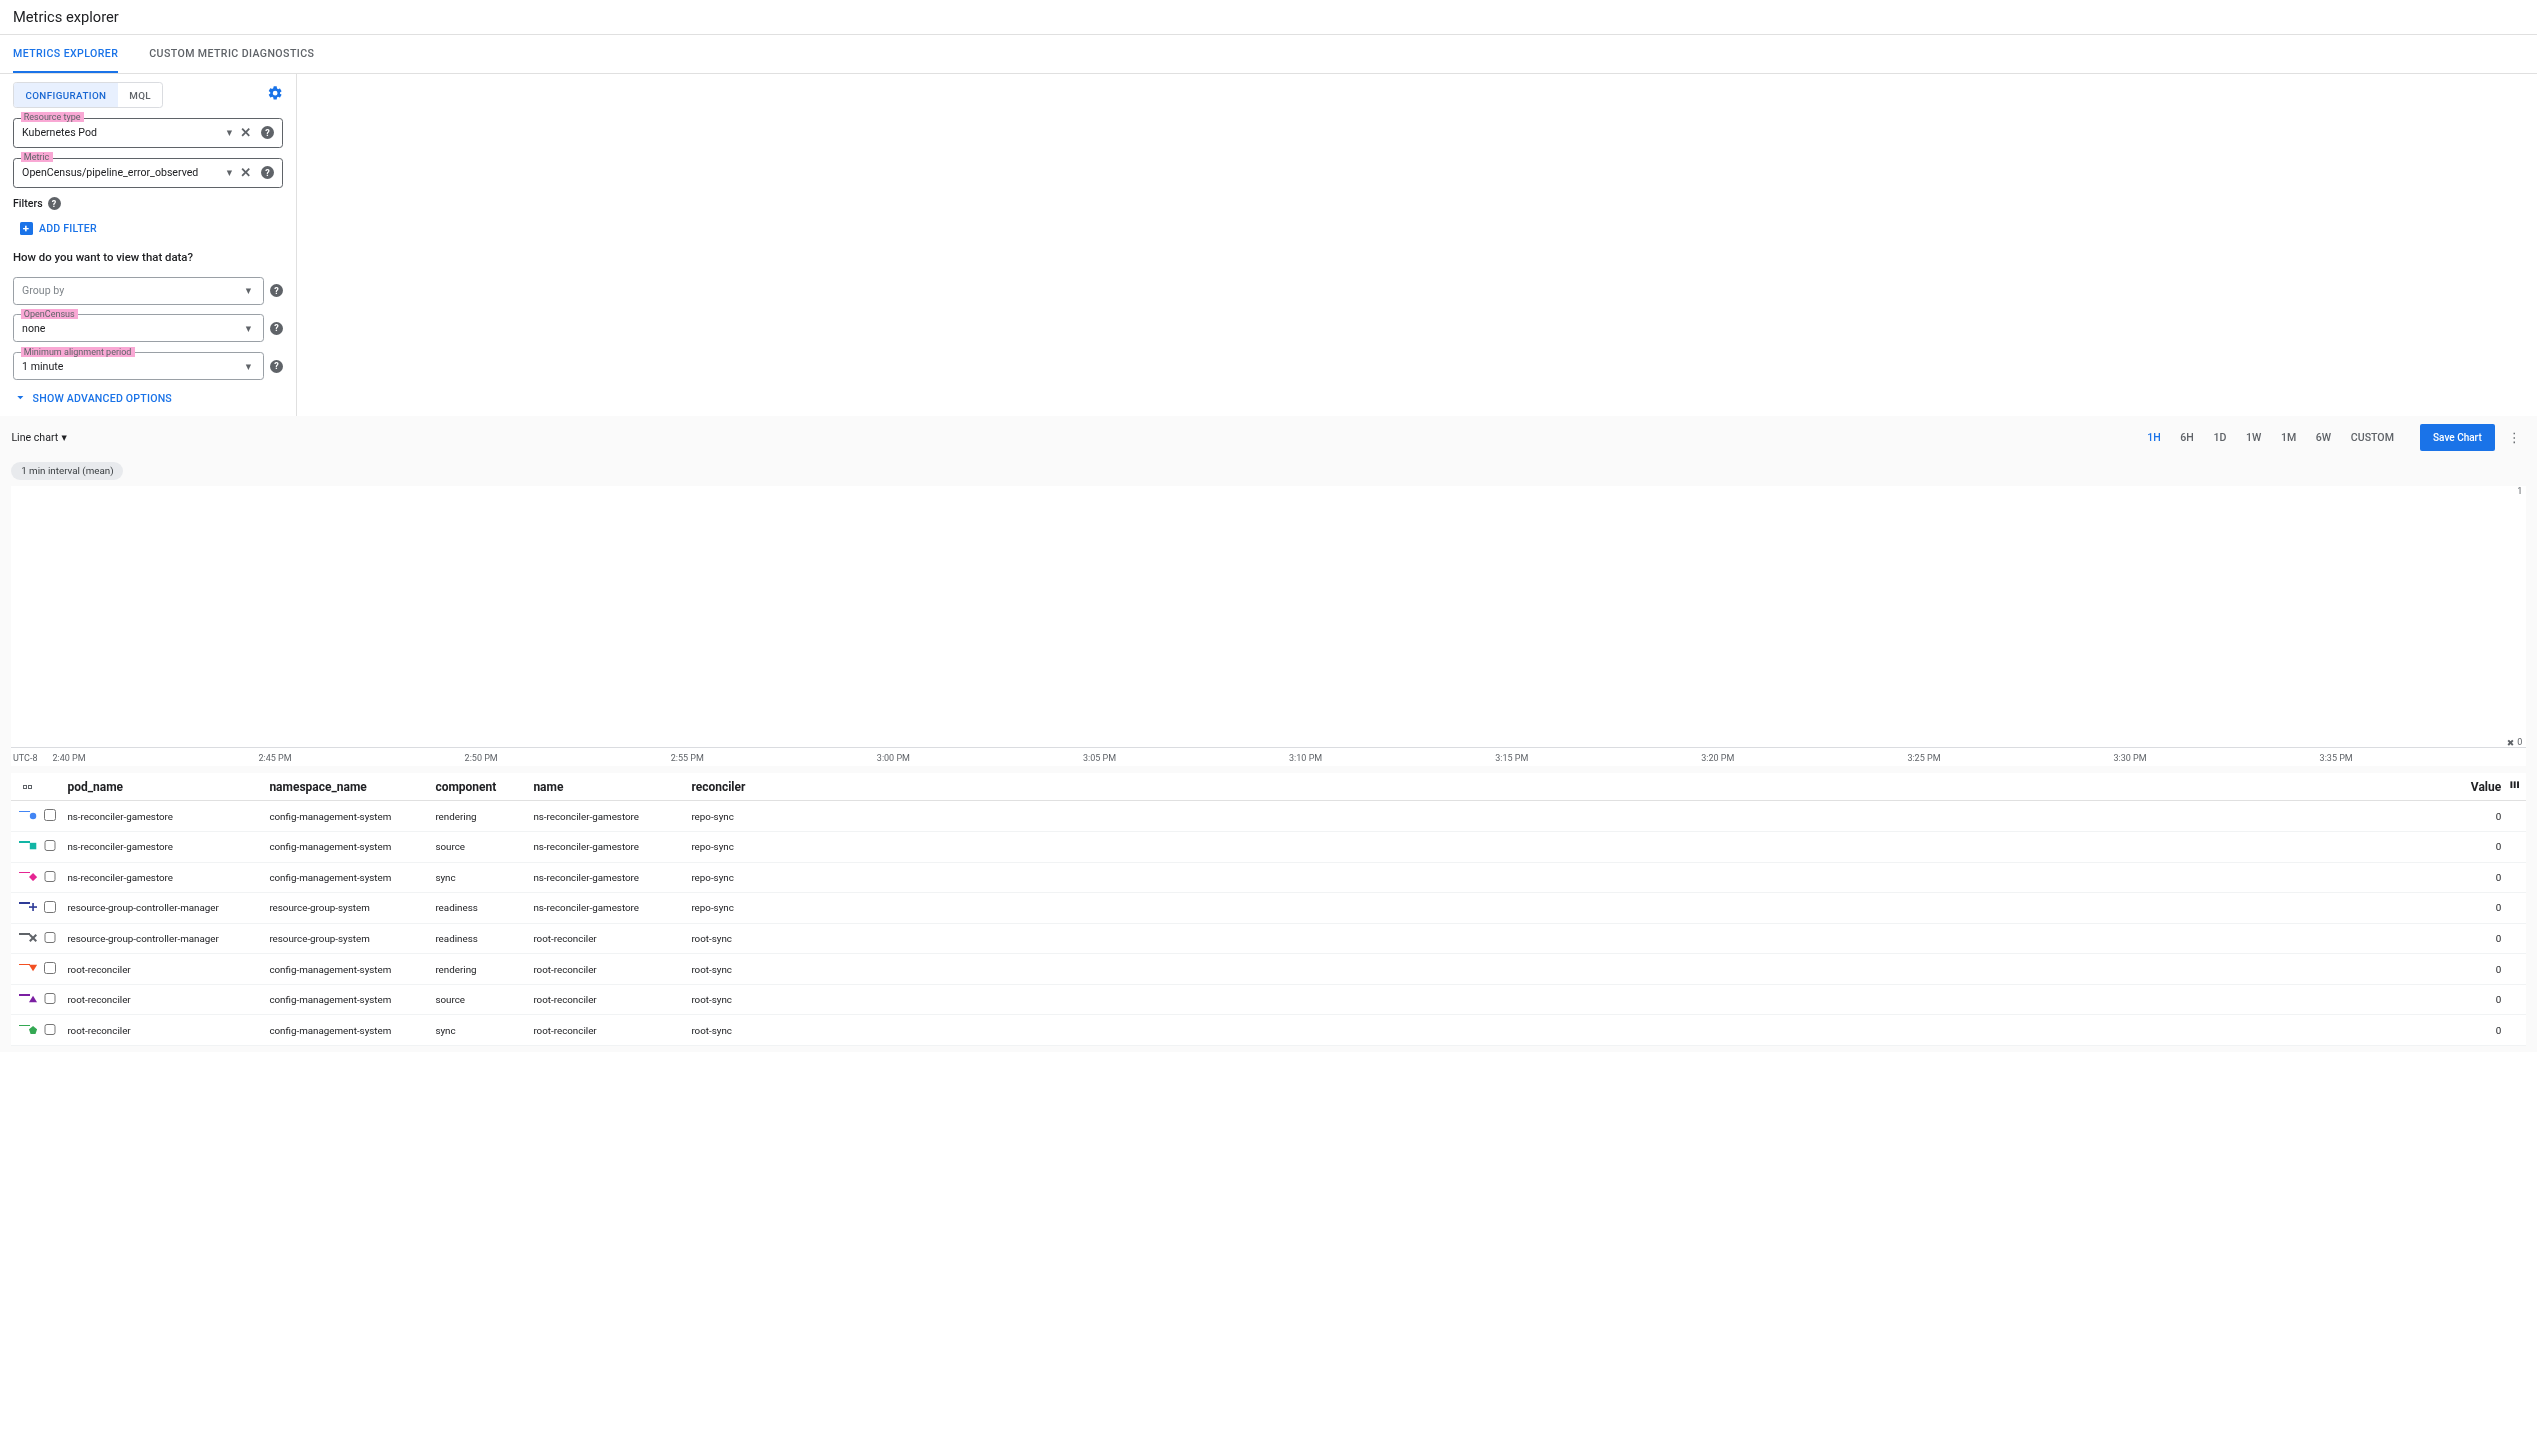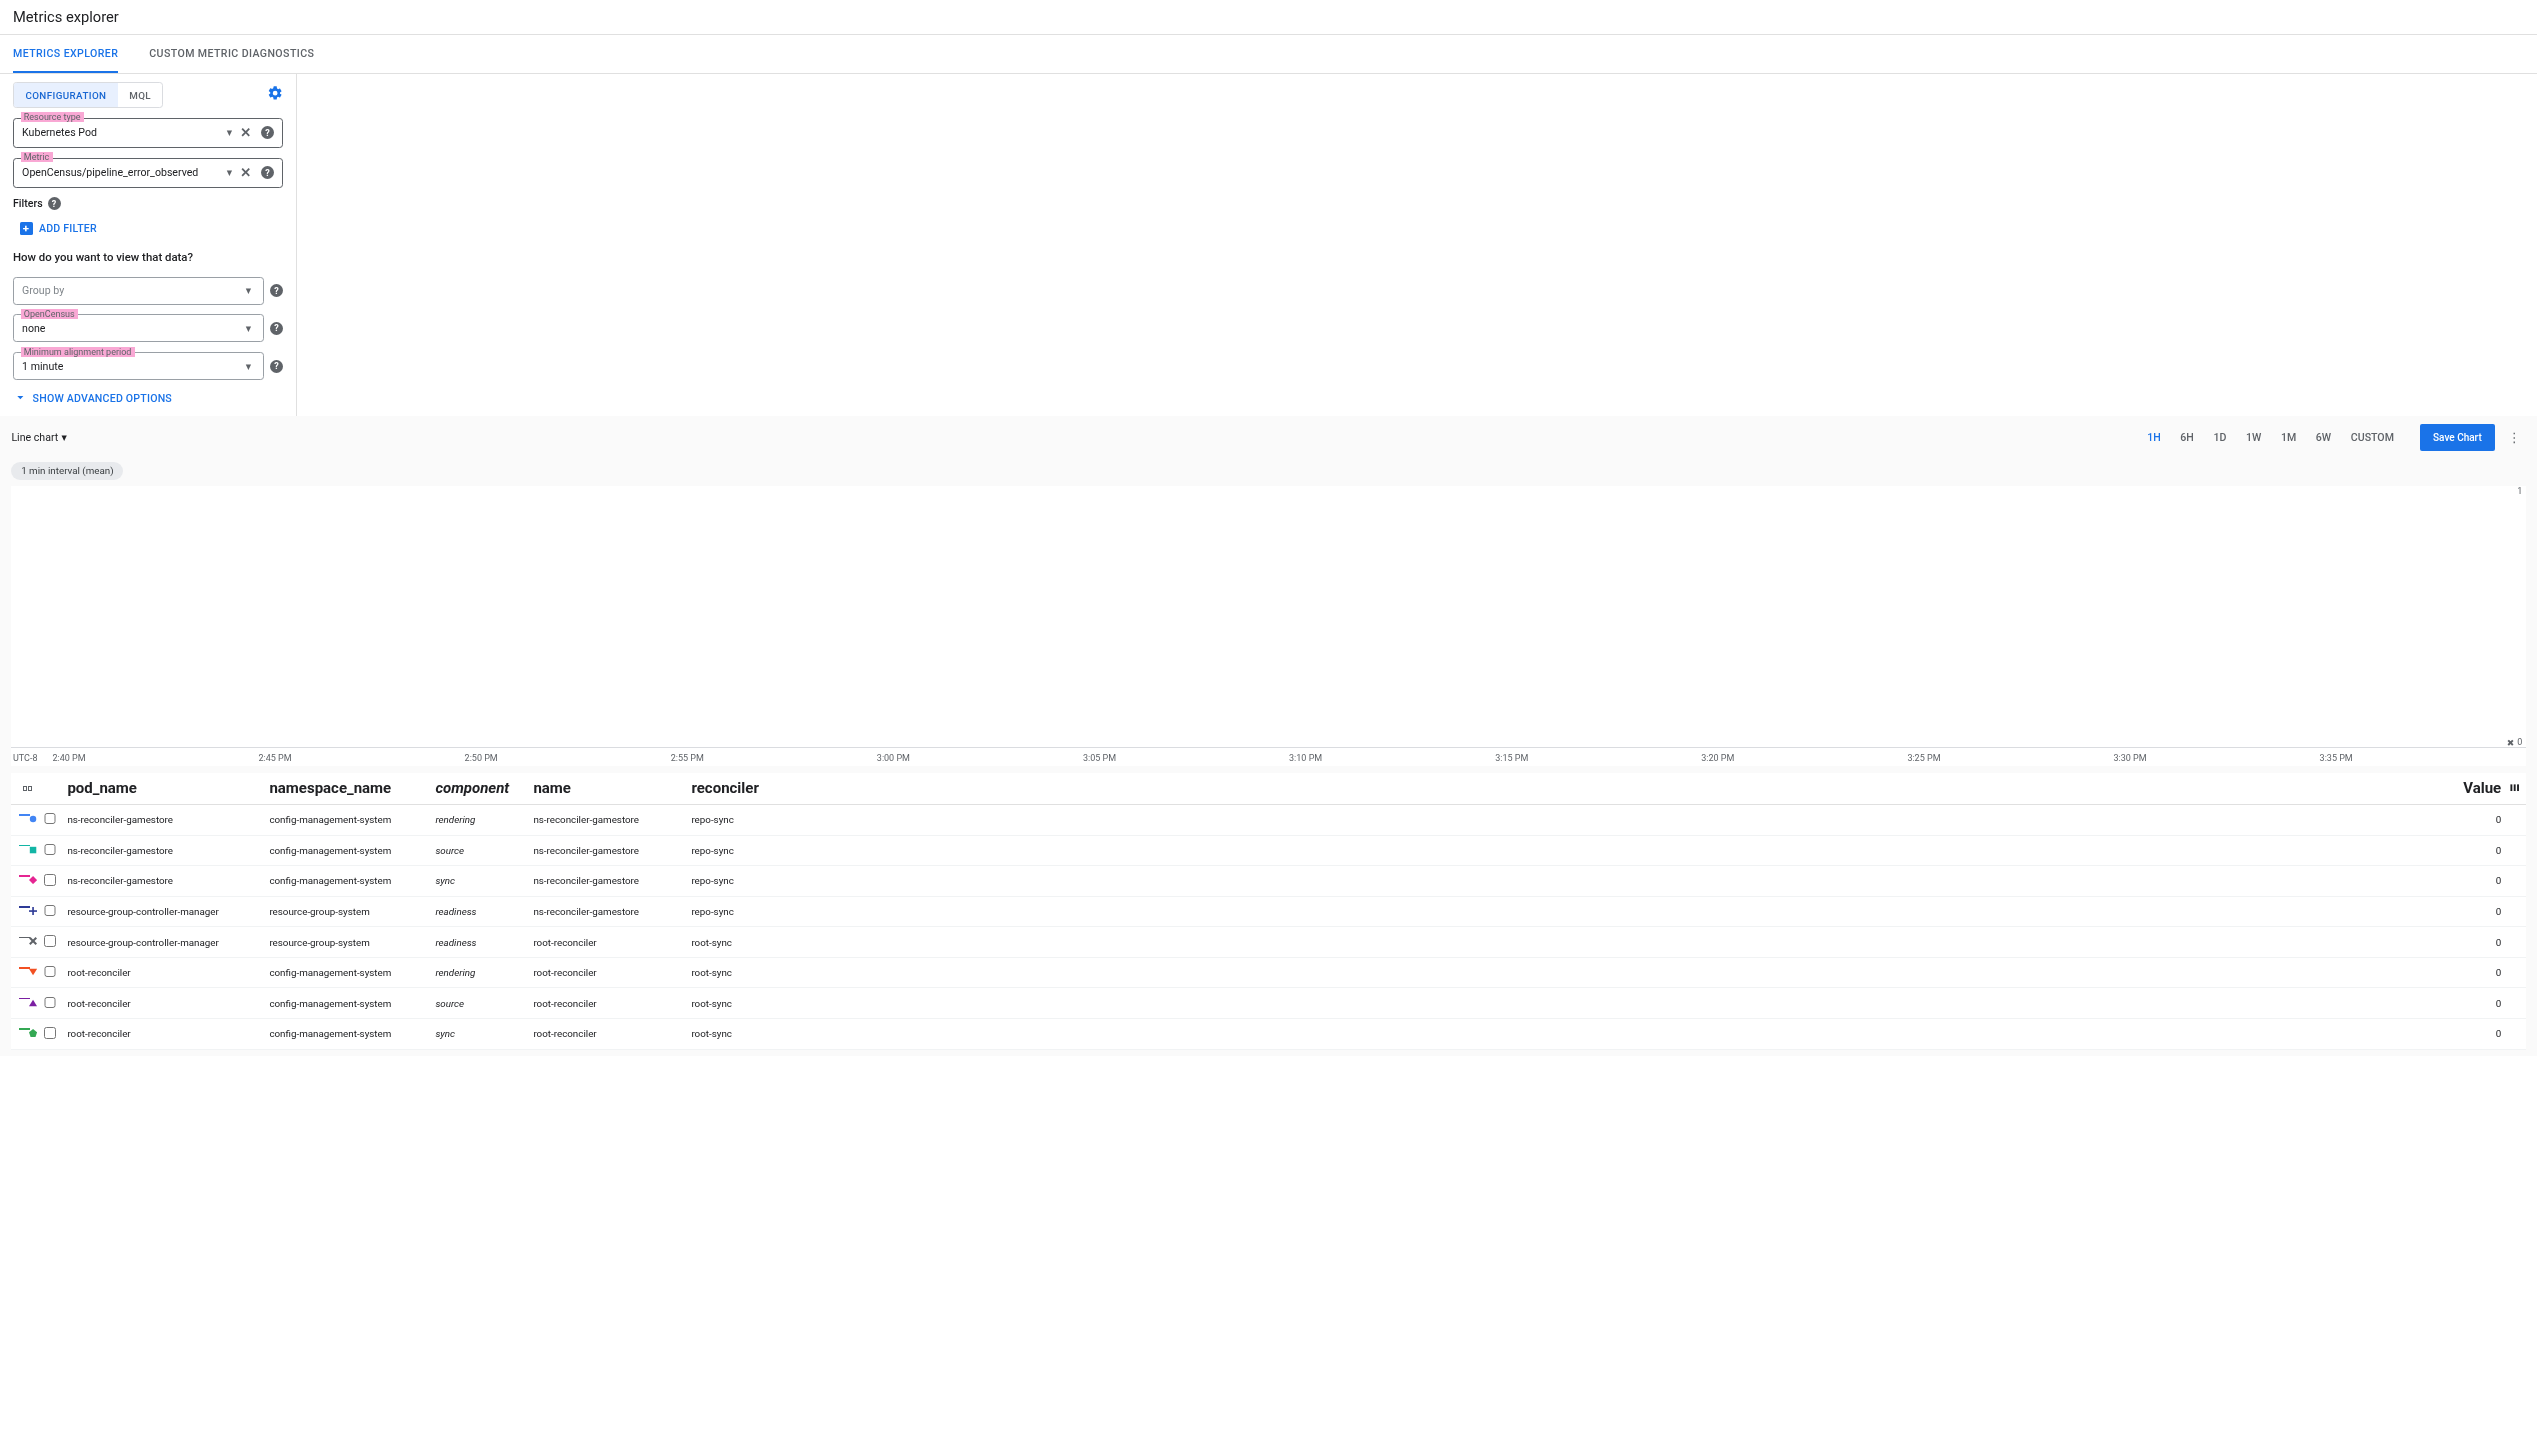--- a/index.html
+++ b/index.html
@@ -62,28 +62,28 @@
 .chart-area { background:#fff; margin: 6.5px 11.4px 0; position: relative; }
 .chart-canvas { height: 261px; position: relative; border-left: 0.8px solid transparent; }
 .y-label-1 { position:absolute; right: 3.3px; top: 0; font-size: 9px; color:#5f6368; }
 .y-label-0 { position:absolute; right: 3.3px; bottom: 0; font-size: 9px; color:#5f6368; }
 .y-close { position:absolute; right: 11.4px; bottom: -0.8px; font-size: 9px; color:#5f6368; }
 .x-axis { display:flex; padding: 4.9px 0 3.3px; border-top: 0.8px solid #dadce0; }
 .x-label { flex:1; font-size: 9px; color:#5f6368; text-align:left; }
 .x-tz { width: 41px; font-size: 9px; color:#5f6368; padding-left: 1.6px; }
 
 .legend-table { margin: 6.5px 11.4px; background:#fff; }
-.lt-header { display:flex; align-items:center; padding: 6.5px 0; border-bottom: 0.8px solid #e0e0e0; font-size: 15px; font-weight:700; }
+.lt-header { display:flex; align-items:center; padding: 6.5px 0; border-bottom: 0.8px solid #e0e0e0; font-size: 12px; font-weight:700; }
 .lt-row { display:flex; align-items:center; padding: 8.1px 0; border-bottom: 0.8px solid #f1f3f4; font-size: 9.8px; }
 .lt-legend { width: 33px; display:flex; justify-content:center; }
 .lt-check { width: 23px; }
 .lt-check input { width:11.4px; height:11.4px; }
 .lt-pod { width: 202px; }
 .lt-ns { width: 166px; }
-.lt-comp { width: 98px; font-style: italic; }
+.lt-comp { width: 98px; }
 .lt-name { width: 158px; }
 .lt-rec { width: 106px; }
 .lt-val { flex:1; text-align:right; padding-right: 8.1px; }
 .lt-cols-icon { width: 16.3px; }
 .legend-line { width: 11.4px; height: 1.6px; display:inline-block; }
 .legend-shape { display:inline-block; margin-left: -0.8px; }
 
 svg.chev-down { width:14.7px; height:14.7px; }
 svg.icon-svg { width:11.4px; height:11.4px; }
 </style>

